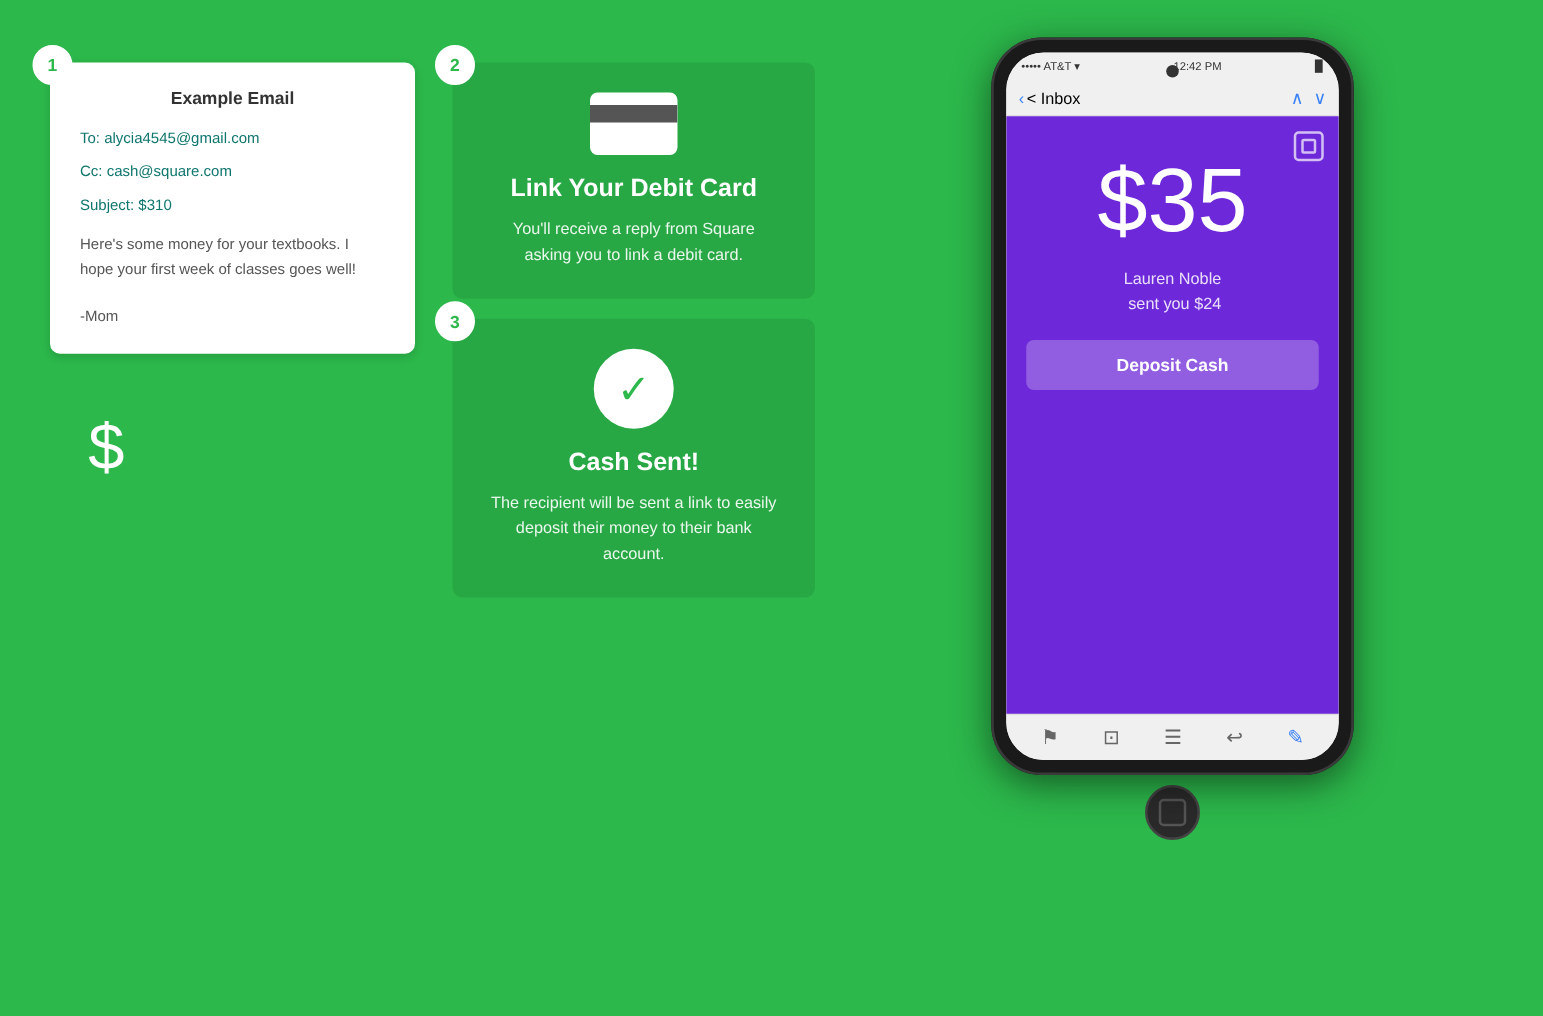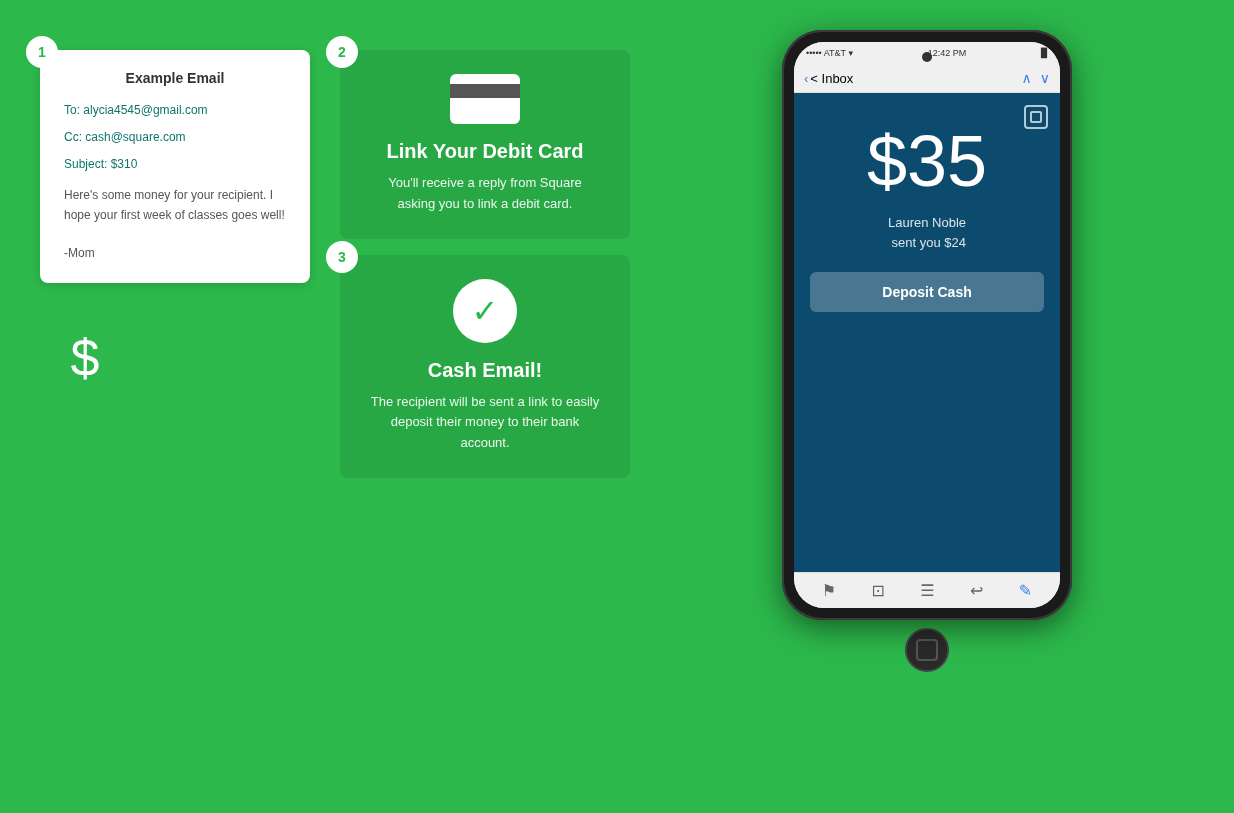--- a/index.html
+++ b/index.html
@@ -49,21 +49,21 @@
       align-items: center;
       justify-content: center;
       z-index: 10;
       border: 2px solid white;
     }
 
     .email-card {
       background: white;
       border-radius: 8px;
       padding: 20px 24px;
-      width: 270px;
+      width: 292px;
       box-shadow: 0 2px 8px rgba(0,0,0,0.15);
     }
 
     .email-card .email-title {
       font-size: 14px;
       font-weight: bold;
       text-align: center;
       color: #333;
       margin-bottom: 16px;
     }
@@ -251,21 +251,21 @@
 
     .email-header .nav-arrows {
       display: flex;
       gap: 8px;
       color: #3b82f6;
       font-size: 16px;
     }
 
     
     .email-content {
-      background: #0c4a6e;
+      background: #6d28d9;
       flex: 1;
       display: flex;
       flex-direction: column;
       align-items: center;
       padding: 16px 16px;
       position: relative;
     }
 
     .square-logo {
       position: absolute;
@@ -359,21 +359,21 @@
 
   <div class="left-section">
     <div class="step-1-container">
       <div class="step-badge">1</div>
       <div class="email-card">
         <div class="email-title">Example Email</div>
         <div class="email-line">To: alycia4545@gmail.com</div>
         <div class="email-line">Cc: cash@square.com</div>
         <div class="email-line">Subject: $310</div>
         <div class="email-body">
-          <span>Here's some money for your recipient. I hope your first week of classes goes well!</span>
+          <span>Here's some money for your textbooks. I hope your first week of classes goes well!</span>
           <br><br>
           <span>-Mom</span>
         </div>
       </div>
     </div>
 
     <div class="cash-app-icon">
       <span class="dollar-sign">$</span>
     </div>
   </div>
@@ -391,21 +391,21 @@
       <div class="card-desc">You'll receive a reply from Square asking you to link a debit card.</div>
     </div>
 
     <div class="step-card">
       <div class="step-badge">3</div>
       <div class="card-icon">
         <div class="check-circle">
           <span class="checkmark">✓</span>
         </div>
       </div>
-      <div class="card-title">Cash Email!</div>
+      <div class="card-title">Cash Sent!</div>
       <div class="card-desc">The recipient will be sent a link to easily deposit their money to their bank account.</div>
     </div>
 
   </div>
 
   <div class="right-section">
     <div style="display:flex; flex-direction:column; align-items:center;">
       <div class="iphone-frame">
         <div class="iphone-camera"></div>
         <div class="iphone-screen">

